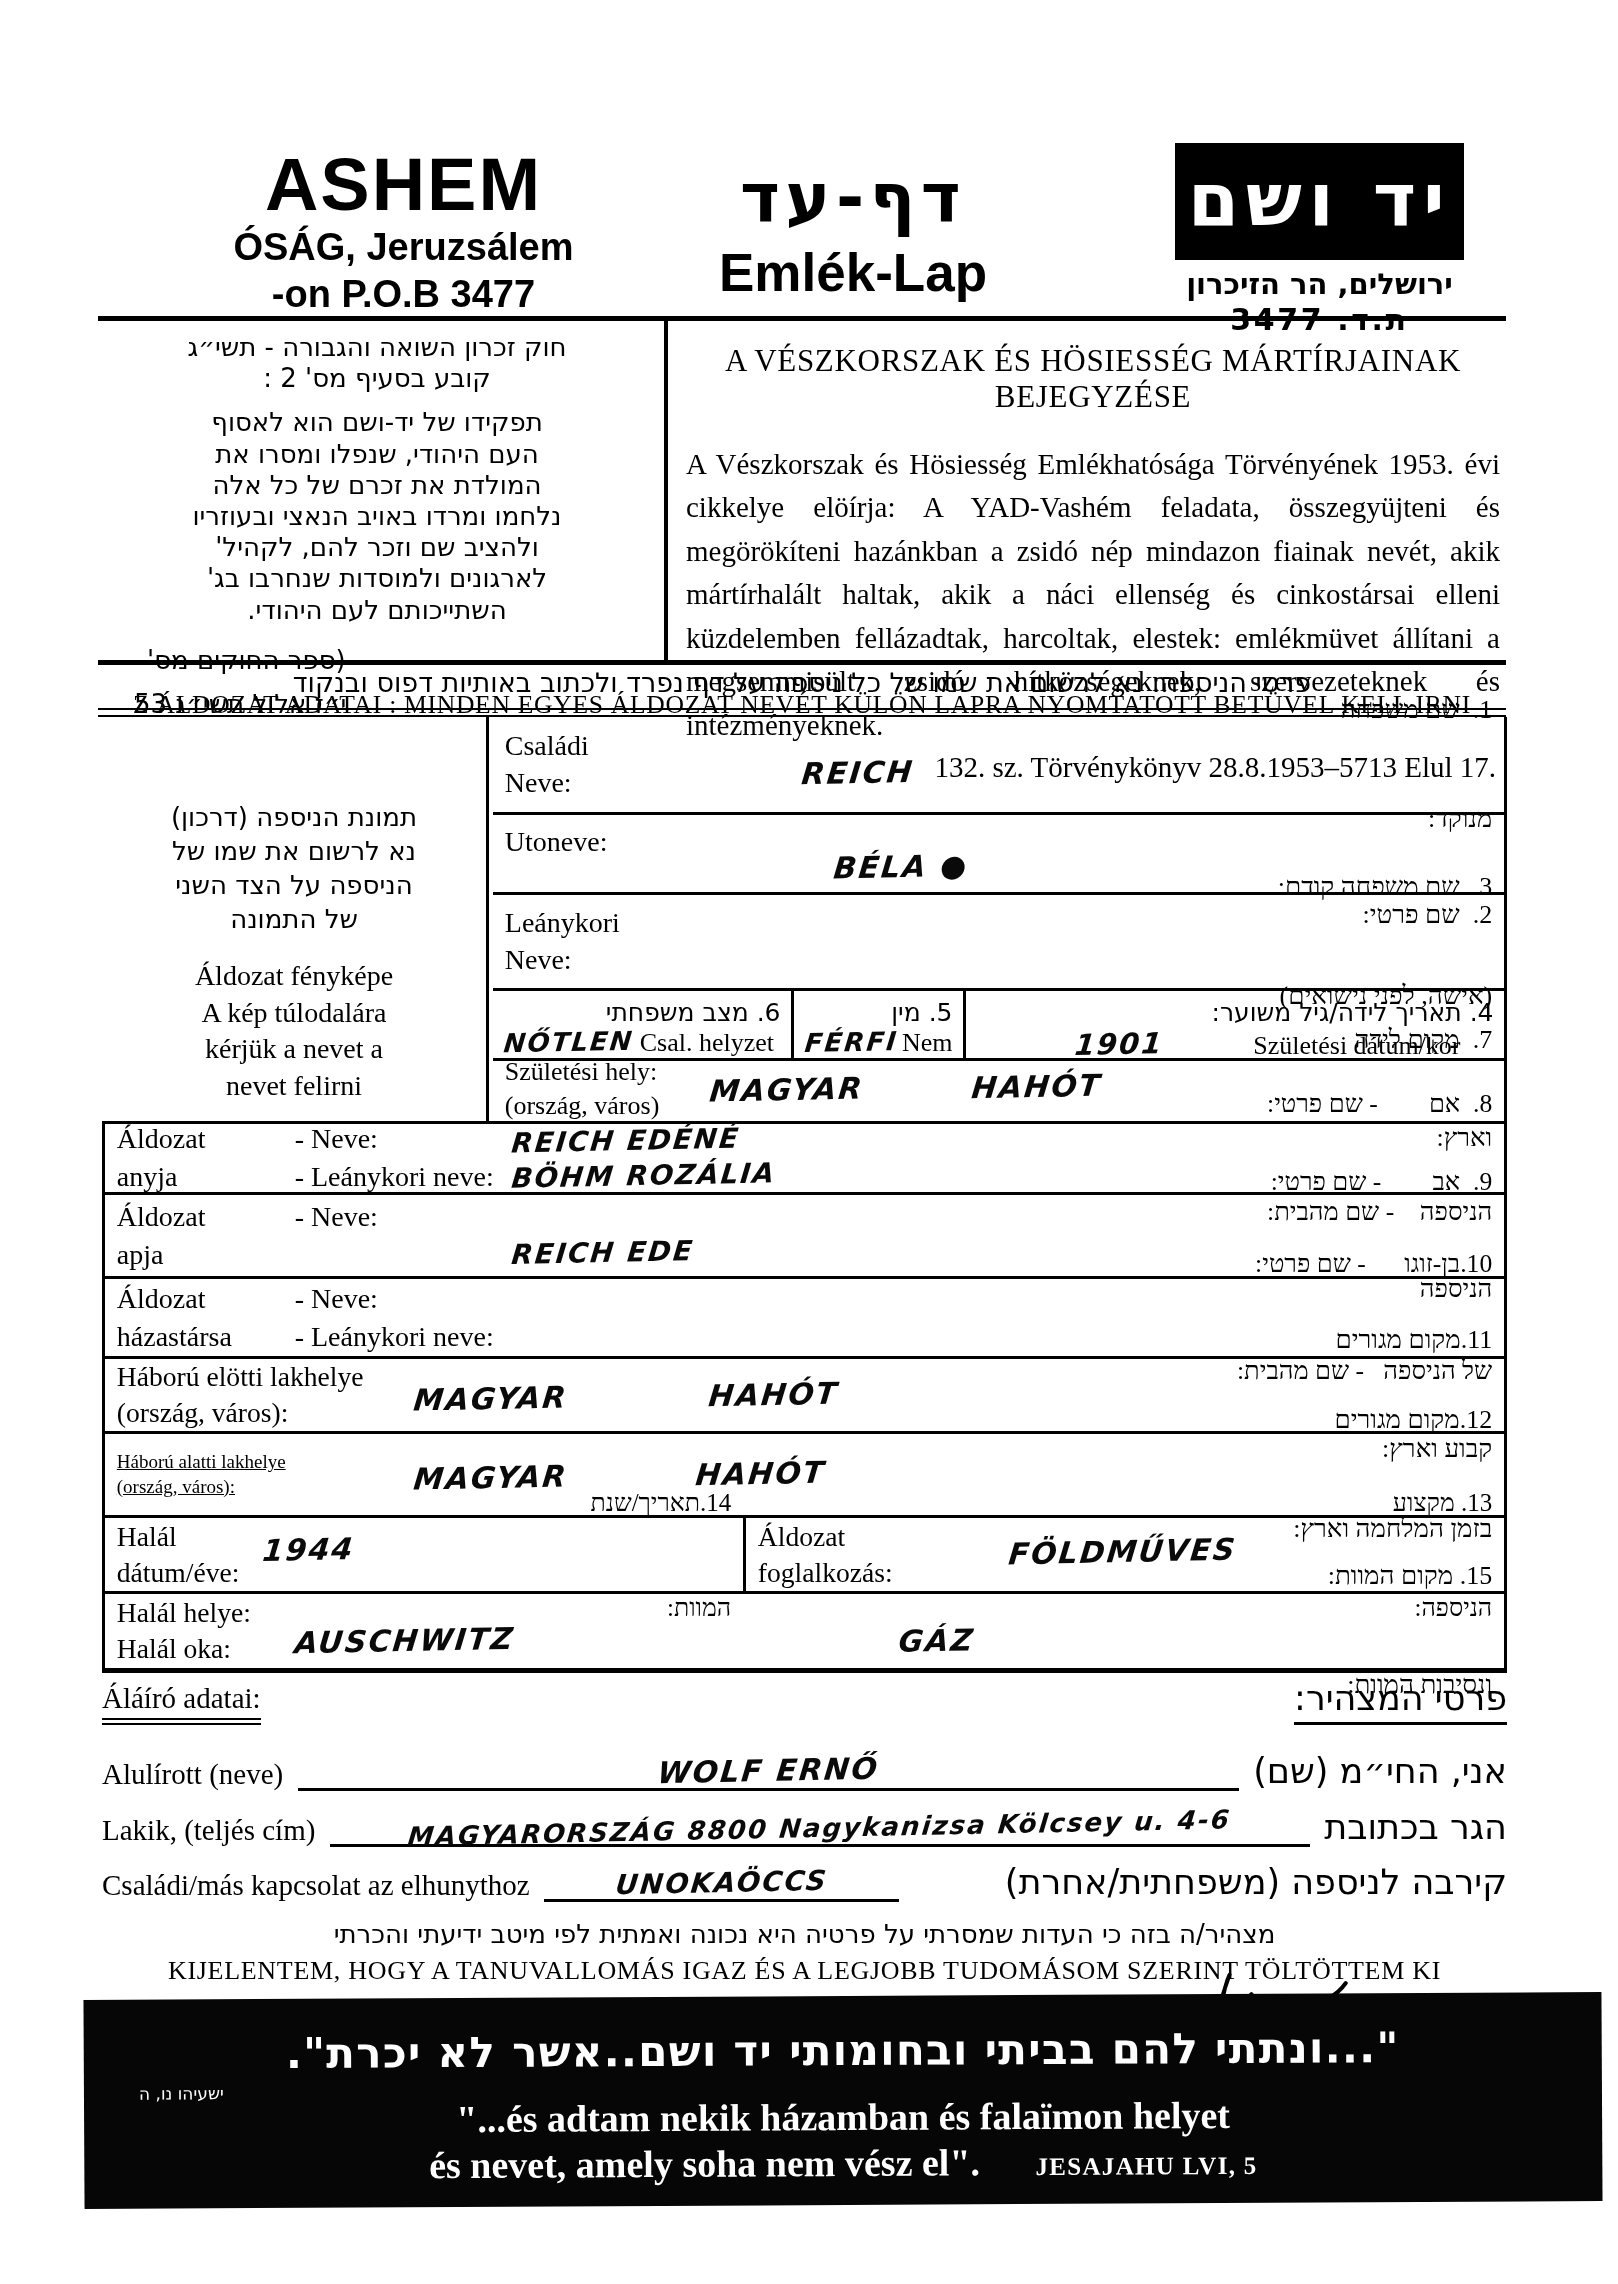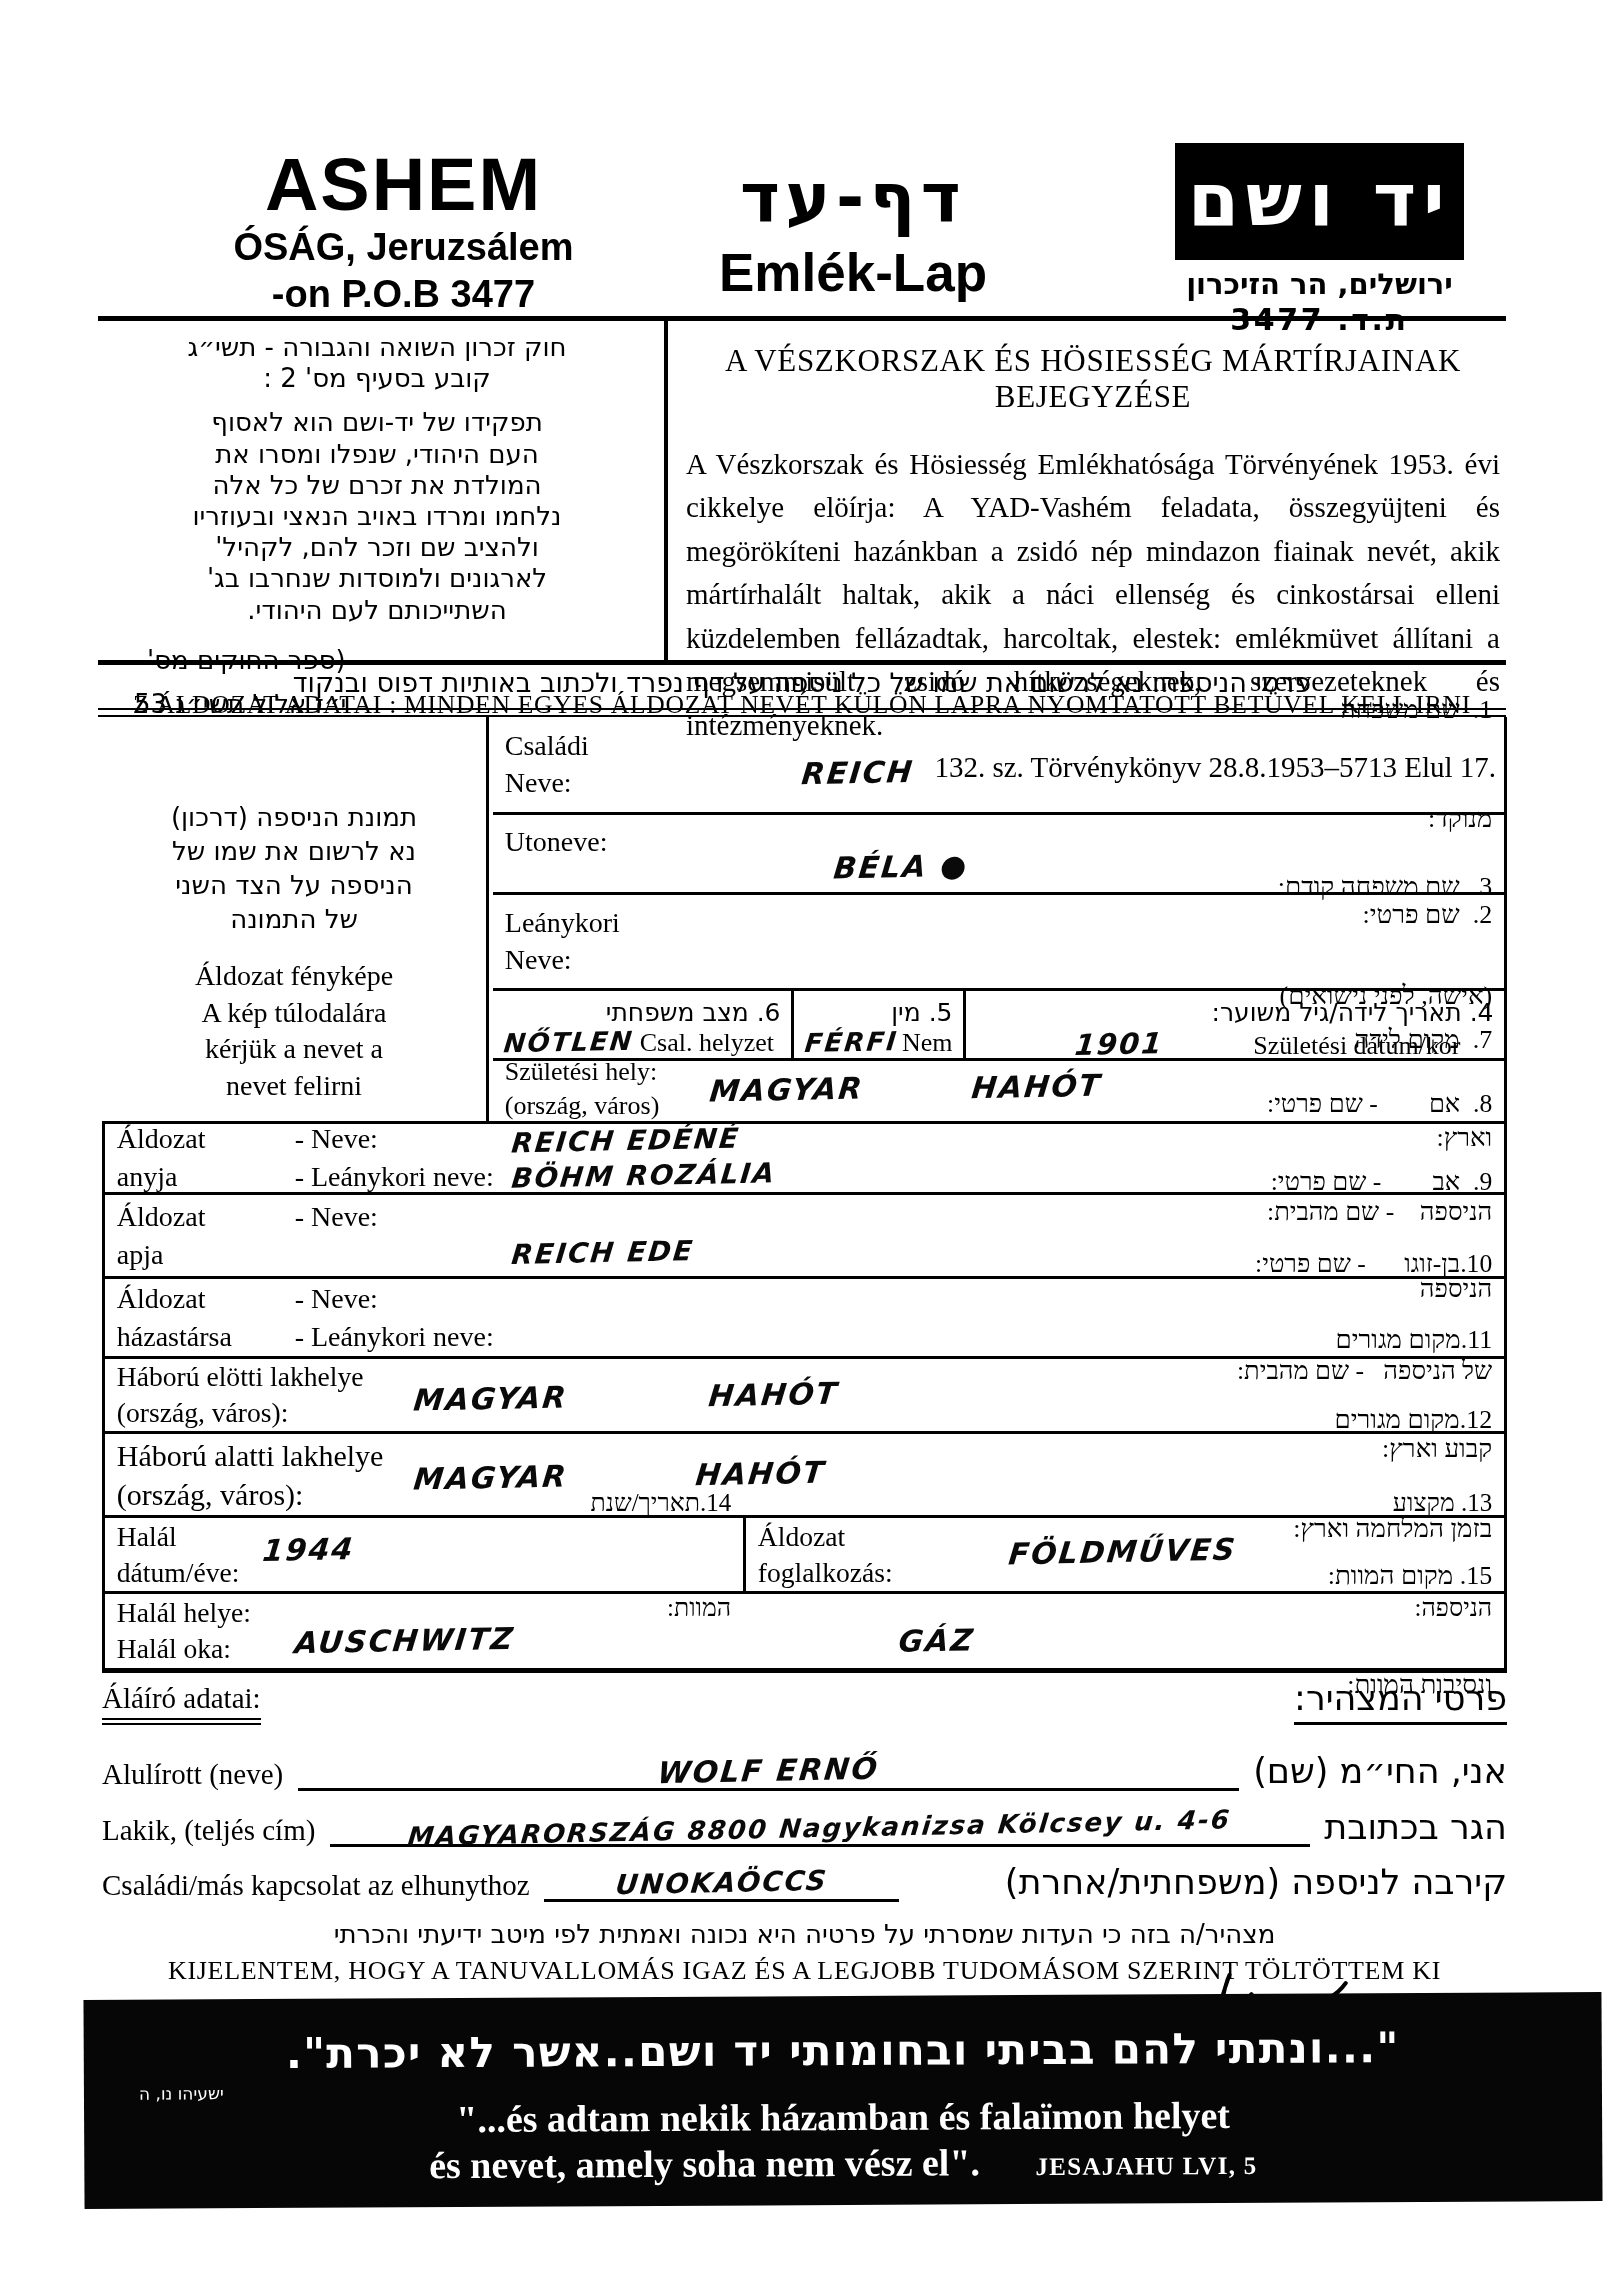--- a/index.html
+++ b/index.html
@@ -276,21 +276,21 @@
       </div>
       <span class="hv hand" style="left:309px;top:22px;">MAGYAR</span>
       <span class="hv hand" style="left:604px;top:18.4px;">HAHÓT</span>
       <div class="heL">
         <span>11.מקום מגורים</span>
         <span>קבוע וארץ:</span>
       </div>
     </div>
 
     <div class="brow" style="height:84px;">
-      <div class="huStack" style="font-size:30px;">
+      <div class="huStack" style="font-size:19px;text-decoration:underline;">
         <span>Háború alatti lakhelye</span>
         <span>(ország, város):</span>
       </div>
       <span class="hv hand" style="left:309px;top:26px;">MAGYAR</span>
       <span class="hv hand" style="left:591px;top:22px;">HAHÓT</span>
       <div class="heL">
         <span>12.מקום מגורים</span>
         <span>בזמן המלחמה וארץ:</span>
       </div>
     </div>

